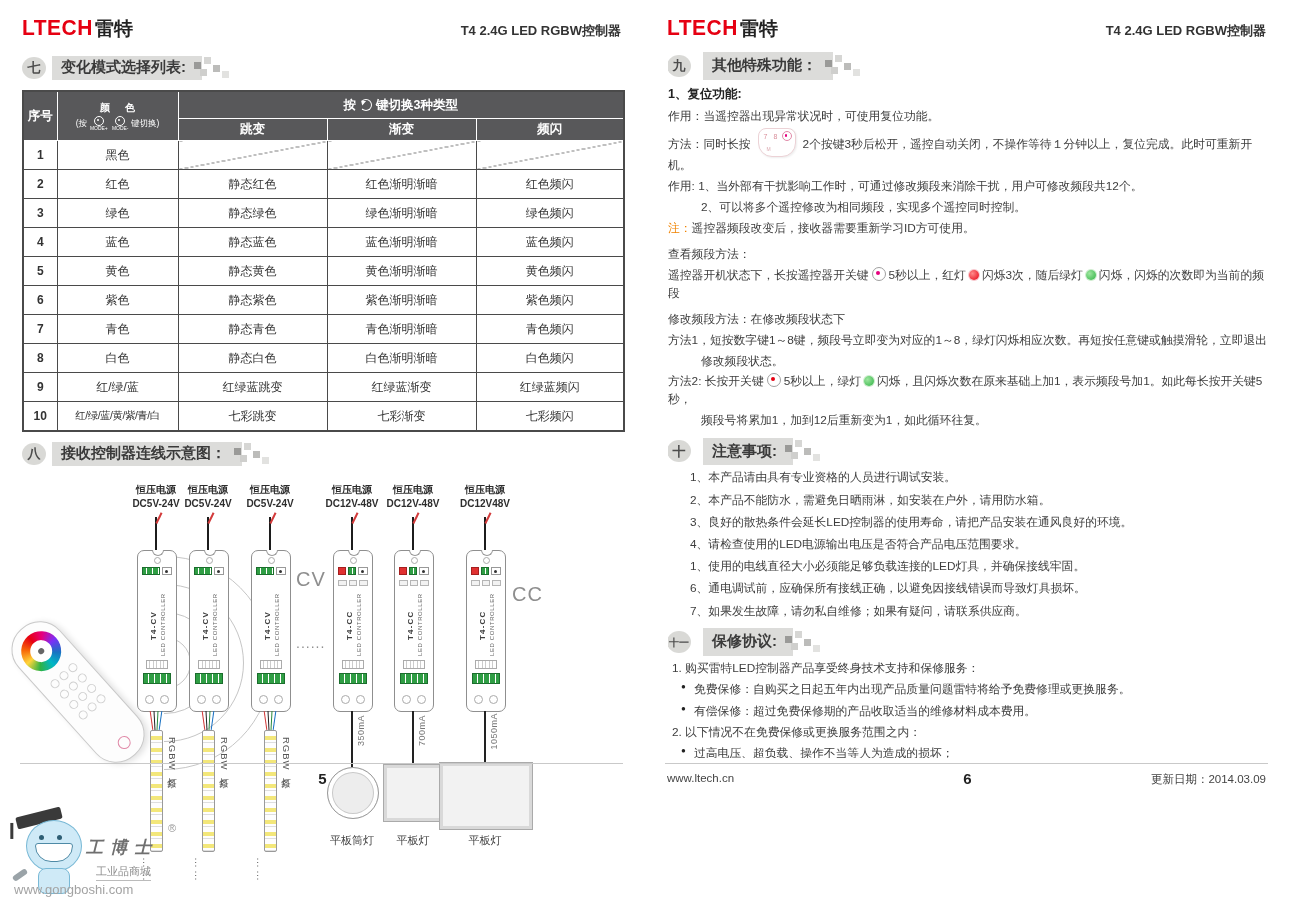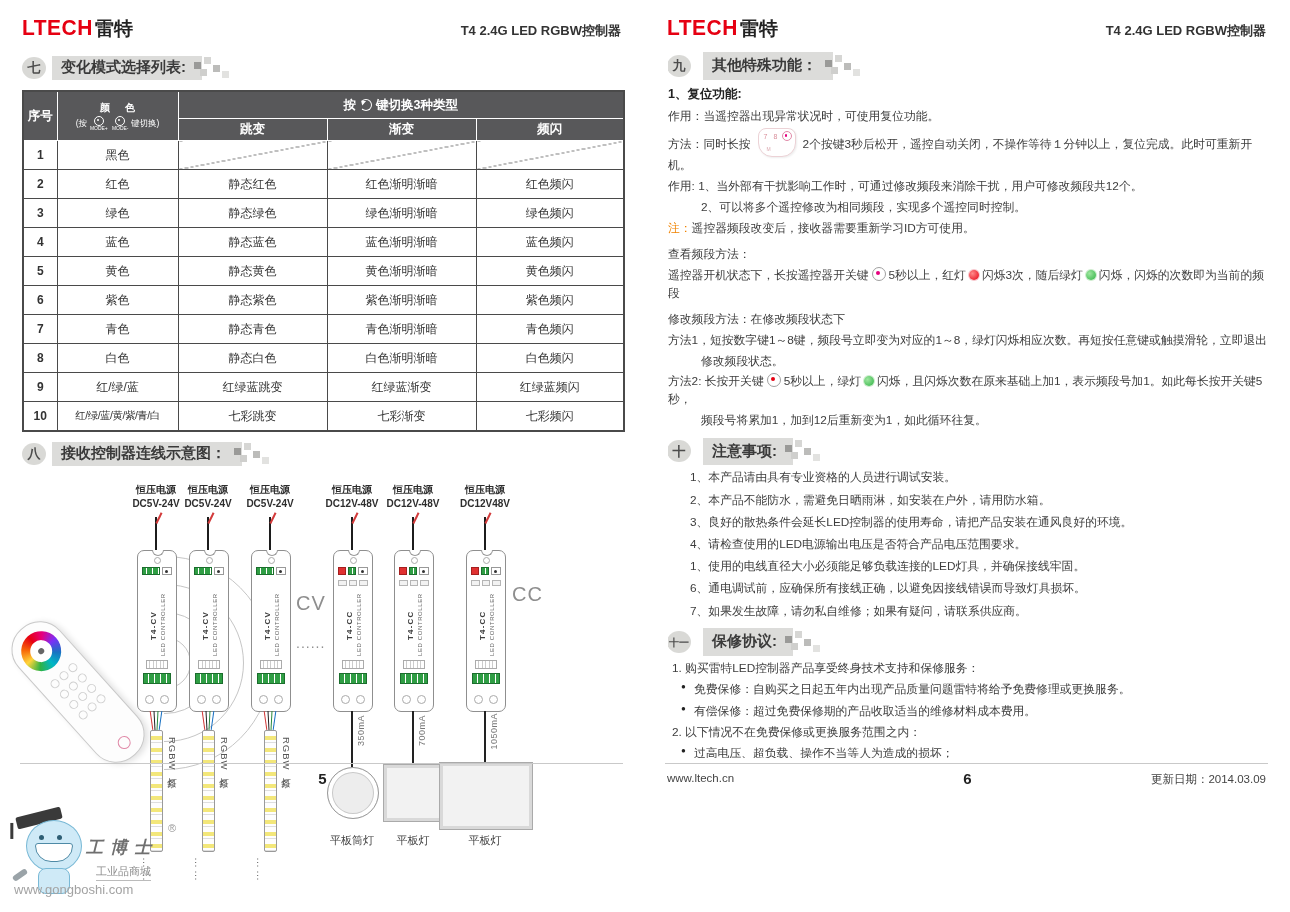--- a/index.html
+++ b/index.html
@@ -465,21 +465,21 @@
           <span class="c-dev">LED CONTROLLER</span>
         </div>
       <div class="c-dip"></div>
         <div class="c-term-bot"></div>
         <div class="c-holes">
           <i></i>
           <i></i>
         </div>
     </div>
 
-    <div class="cvcc" style="left:274px;top:117px;">CV</div>
+    <div class="cvcc" style="left:274px;top:93px;">CV</div>
     <div class="dots" style="left:274px;top:160px;">......</div>
     <div class="cvcc" style="left:490px;top:108px;">CC</div>
 
     <div class="swires" style="left:126px;">
         <i></i>
         <i></i>
         <i></i>
         <i></i>
       </div>
     <div class="swires" style="left:178px;">

